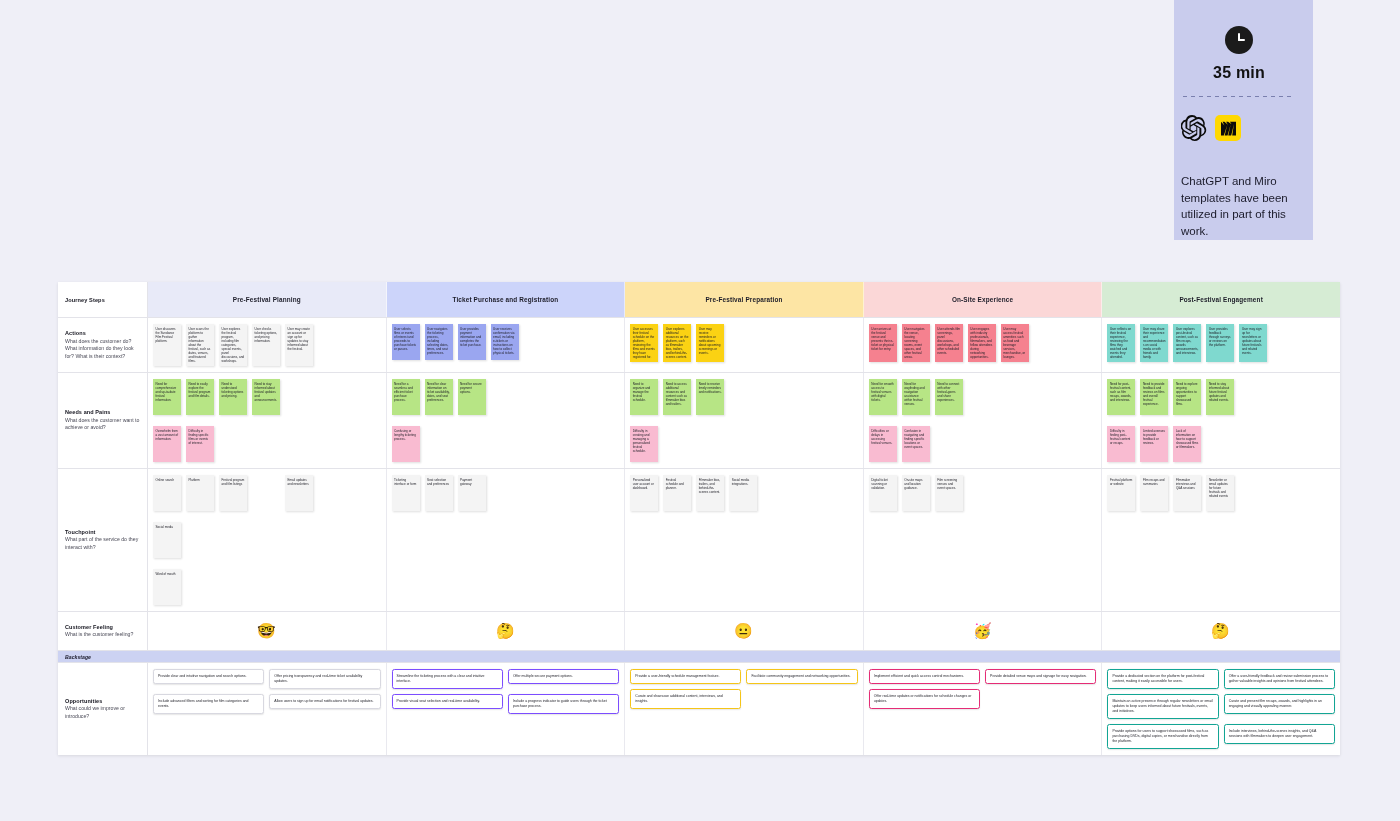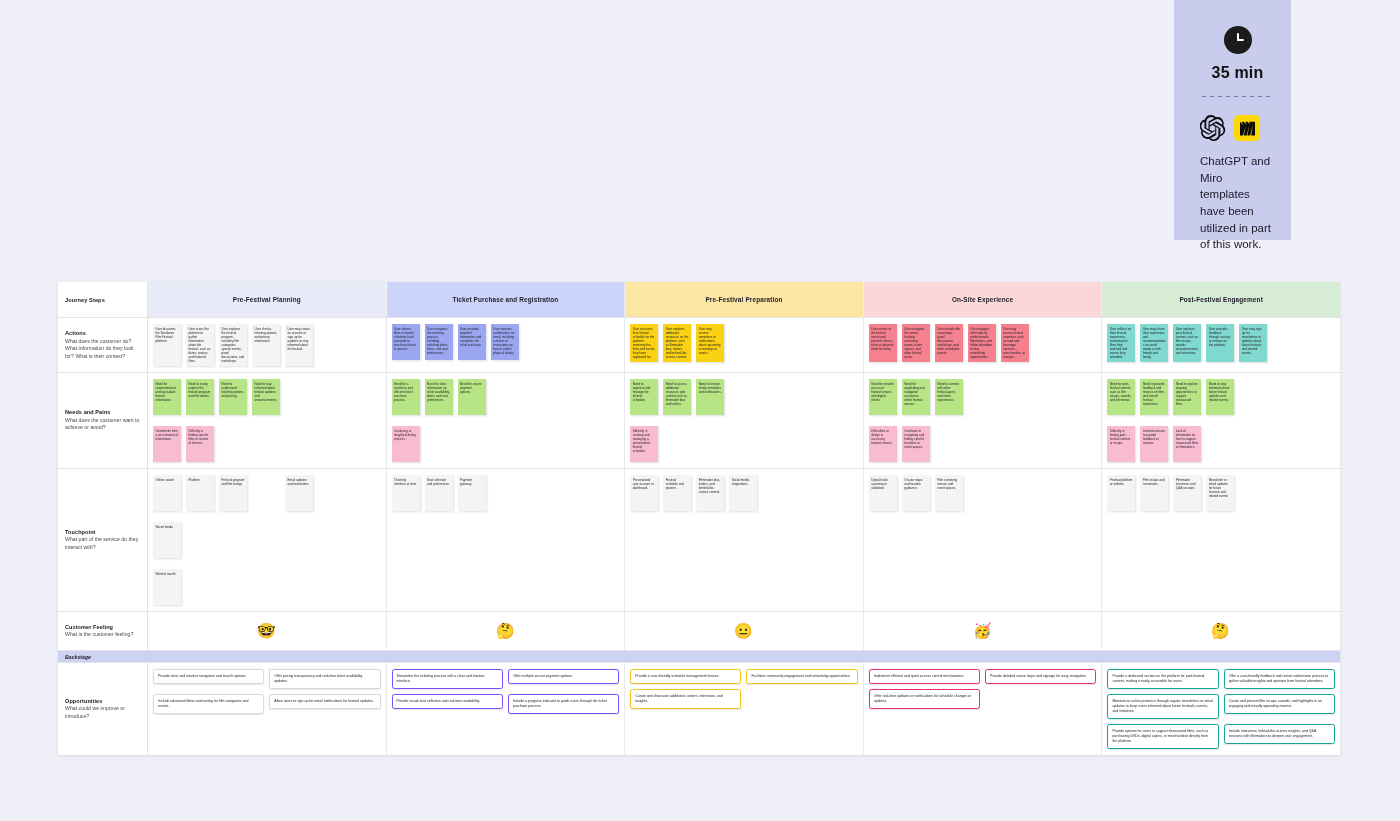--- a/index.html
+++ b/index.html
@@ -6,22 +6,22 @@
   html, body {
     width: 1400px; height: 821px;
     background: #efeff7;
     font-family: "Liberation Sans", sans-serif;
     overflow: hidden;
   }
   #canvas { position: relative; width: 1400px; height: 821px; }
 
   
   .info-card {
-    position: absolute; left: 1174px; top: 0; width: 117px; height: 240px;
-    background: #c9cced; padding: 18px 16px 16px 26px;
+    position: absolute; left: 1174px; top: 0; width: 139px; height: 240px;
+    background: #c9cced; padding: 18px 16px 16px 7px;
   }
   .clock-wrap { display: flex; justify-content: center; margin-top: 8px; }
   .clock {
     width: 28px; height: 28px; border-radius: 50%; background: #1b1b1b;
     position: relative;
   }
   .clock::before { content:""; position:absolute; left:13px; top:7px; width:2px; height:8px; background:#fff; border-radius:1px; }
   .clock::after  { content:""; position:absolute; left:13px; top:13px; width:7px; height:2px; background:#fff; border-radius:1px; }
   .duration {
     text-align: center; font-size: 16px; font-weight: bold; color: #111;
@@ -31,21 +31,21 @@
     margin: 14px 2px 0 2px; height: 1px;
     background: repeating-linear-gradient(to right, #7a7fae 0 4px, transparent 4px 8px);
   }
   .logos { display: flex; gap: 8px; align-items: center; margin-top: 18px; }
   .logo-openai { width: 26px; height: 26px; }
   .logo-miro {
     width: 26px; height: 26px; background: #ffd800; border-radius: 5px;
     display: flex; align-items: center; justify-content: center;
   }
   .info-text {
-    margin-top: 12px; font-size: 11.5px; line-height: 1.45; color: #1b1b2b;
+    margin-top: 32px; font-size: 11.5px; line-height: 1.45; color: #1b1b2b;
   }
 
   
   .map {
     position: absolute; left: 58px; top: 282px; width: 1282px;
     background: #fff;
     box-shadow: 0 1px 3px rgba(0,0,0,.10);
     font-size: 5px;
   }
   .row { display: flex; width: 100%; border-bottom: 1px solid #e3e3e9; }

